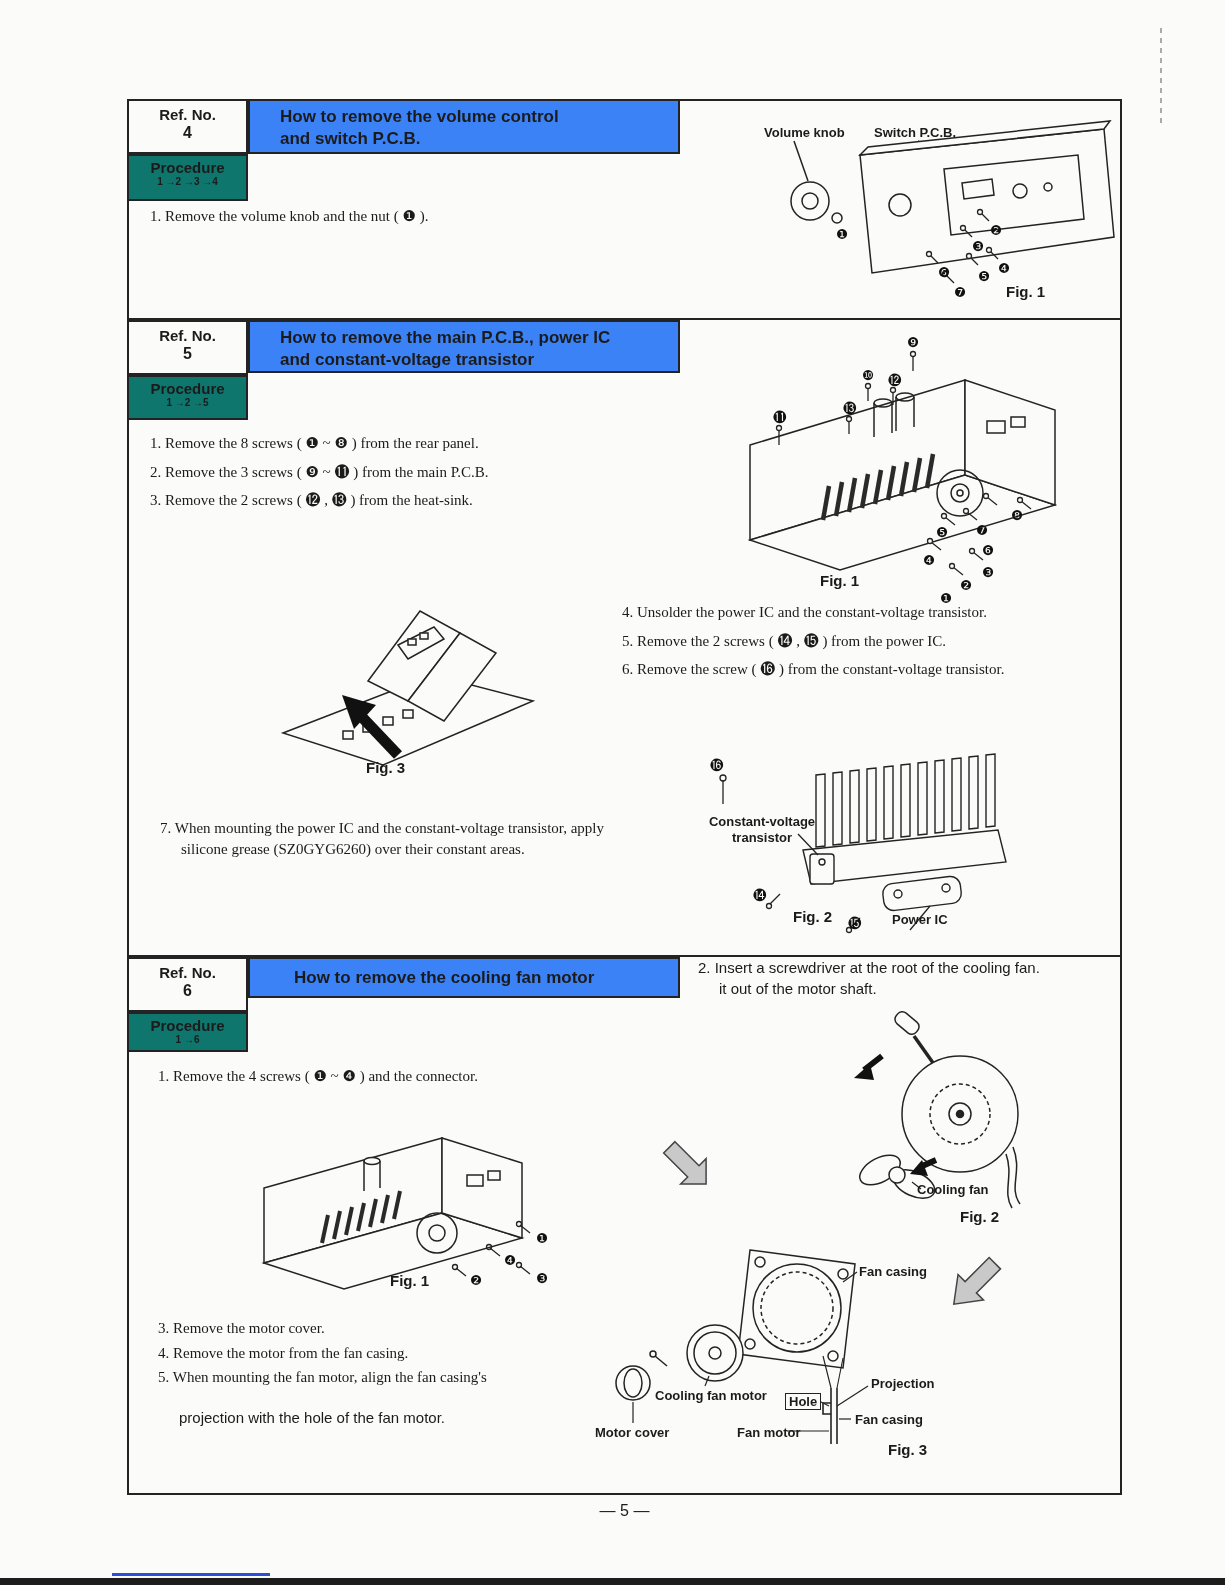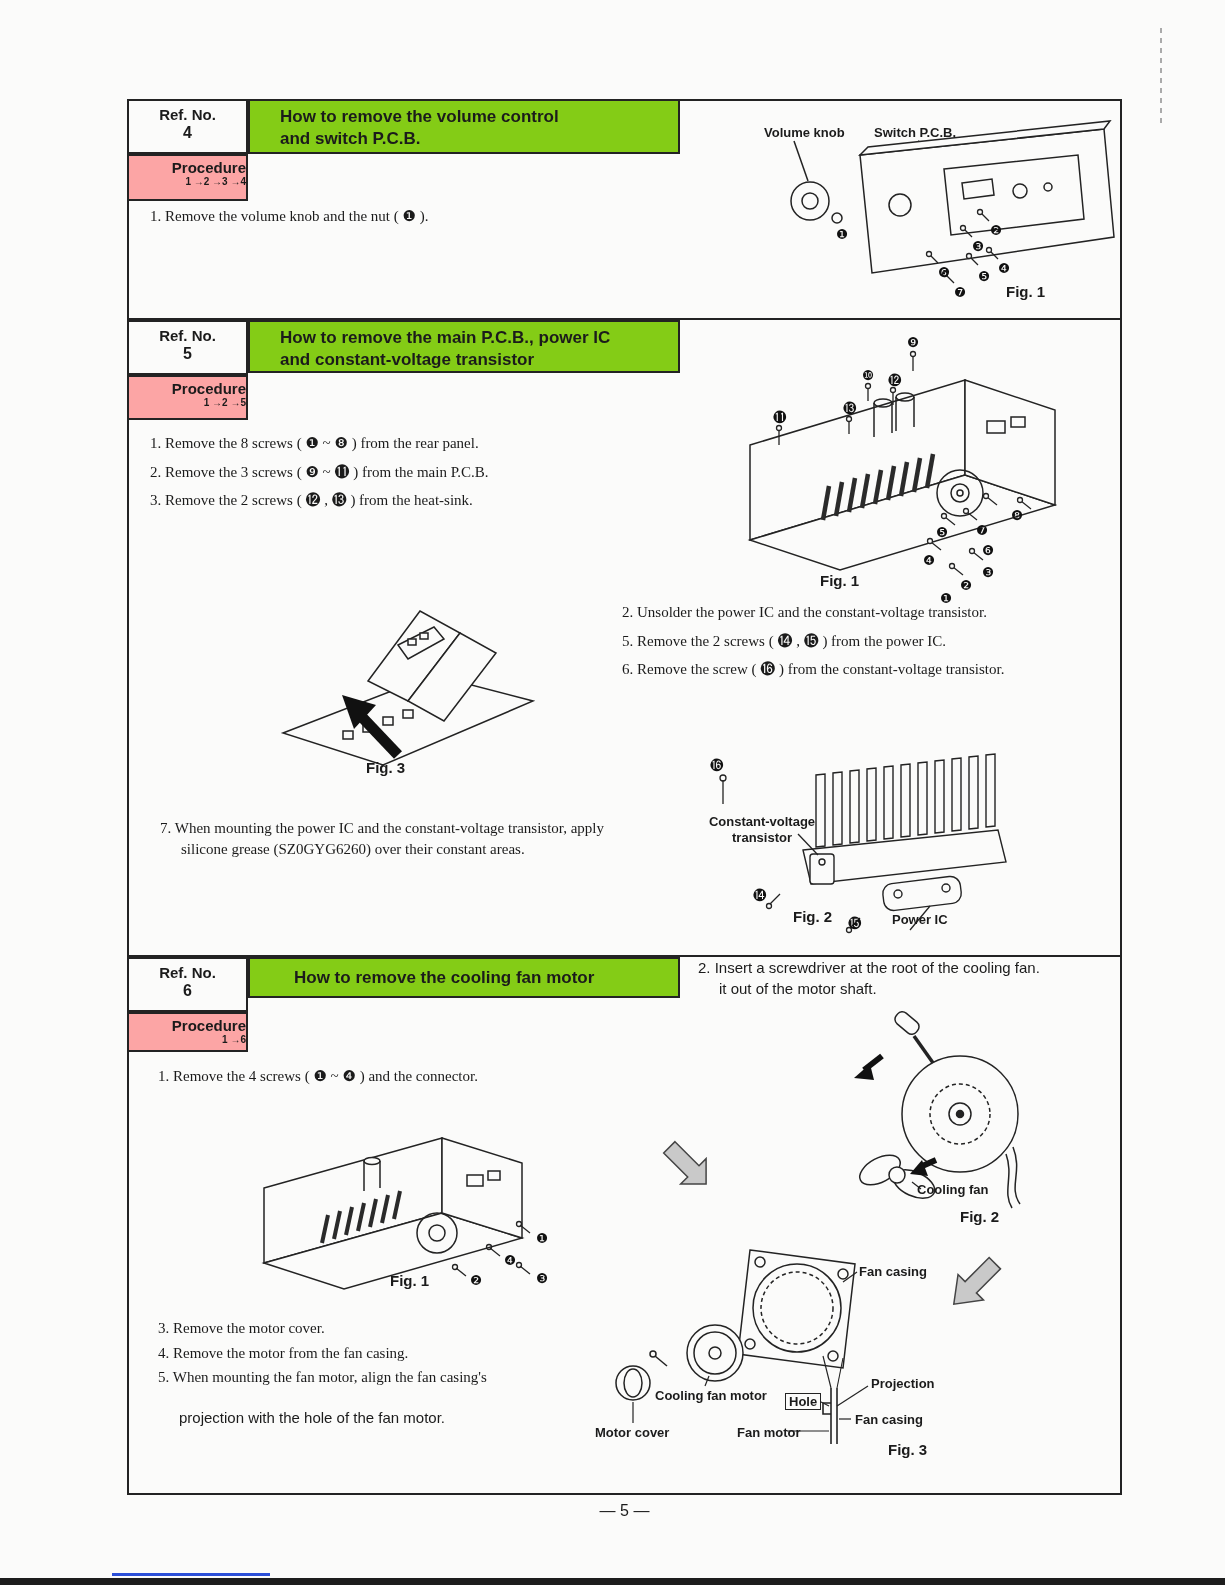--- a/index.html
+++ b/index.html
@@ -4,24 +4,24 @@
 <style>
   *{margin:0;padding:0;box-sizing:border-box;}
   html,body{width:1225px;height:1585px;}
   body{position:relative;background:#fbfbfa;font-family:"Liberation Sans","DejaVu Sans",sans-serif;color:#1b1b1b;}
   .abs{position:absolute;}
   .frame{border:2px solid #232323;}
   .divider{height:2px;background:#232323;}
   .refbox{border:2px solid #232323;text-align:center;font-weight:700;background:#fbfbfa;}
   .refbox .lab{font-size:15px;margin-top:5px;}
   .refbox .num{font-size:16px;margin-top:1px;}
-  .procbox{border:2px solid #232323;text-align:right;font-weight:700;background:#fca5a5;}
+  .procbox{border:2px solid #232323;text-align:center;font-weight:700;background:#0f766e;}
   .procbox .lab{font-size:15px;margin-top:3px;}
   .procbox .seq{font-size:10px;}
-  .titlebox{border:2px solid #232323;font-weight:700;font-size:17px;line-height:1.3;padding:5px 8px 0 30px;background:#84cc16;}
+  .titlebox{border:2px solid #232323;font-weight:700;font-size:17px;line-height:1.3;padding:5px 8px 0 30px;background:#3b82f6;}
   .titlebox.center{padding-left:44px;}
   .steps{font-size:15px;line-height:1.38;}
   .step{padding-left:21px;text-indent:-21px;margin-bottom:8px;font-family:Liberation Serif, serif;}
   .figlabel{position:absolute;font-size:13px;font-weight:700;white-space:nowrap;}
   .figlabel.wrap{white-space:normal;width:112px;text-align:center;line-height:1.25;}
   .figcap{position:absolute;font-size:15px;font-weight:700;white-space:nowrap;}
   .boxed{border:1.5px solid #232323;padding:0 3px;background:#fbfbfa;}
   .fig svg{position:absolute;left:0;top:0;overflow:visible;}
   svg text{font-size:13.5px;fill:#111;font-family:"DejaVu Sans",sans-serif;}
   .footer{position:absolute;font-size:16px;text-align:center;}
@@ -107,21 +107,21 @@
   <div class="abs titlebox" style="left:248px;top:320px;width:432px;height:53px">
     <div>How to remove the main P.C.B., power IC</div>
     <div>and constant-voltage transistor</div>
   </div>
   <div class="abs steps" style="left:150px;top:433px;width:404px">
     <div class="step">1. Remove the 8 screws ( ❶ ~ ❽ ) from the rear panel.</div>
     <div class="step">2. Remove the 3 screws ( ❾ ~ ⓫ ) from the main P.C.B.</div>
     <div class="step">3. Remove the 2 screws ( ⓬ , ⓭ ) from the heat-sink.</div>
   </div>
   <div class="abs steps" style="left:622px;top:602px;width:404px">
-    <div class="step">2. Unsolder the power IC and the constant-voltage transistor.</div>
+    <div class="step">4. Unsolder the power IC and the constant-voltage transistor.</div>
     <div class="step">5. Remove the 2 screws ( ⓮ , ⓯ ) from the power IC.</div>
     <div class="step">6. Remove the screw ( ⓰ ) from the constant-voltage transistor.</div>
   </div>
   <div class="abs steps" style="left:160px;top:818px;width:455px">
     <div class="step">7. When mounting the power IC and the constant-voltage transistor, apply silicone grease (SZ0GYG6260) over their constant areas.</div>
   </div>
 
   <div class="abs fig" style="left:735px;top:325px;width:350px;height:275px">
     <svg viewBox="0 0 350 275" width="350" height="275">
       <g stroke="#232323" fill="none" stroke-width="1.5">

